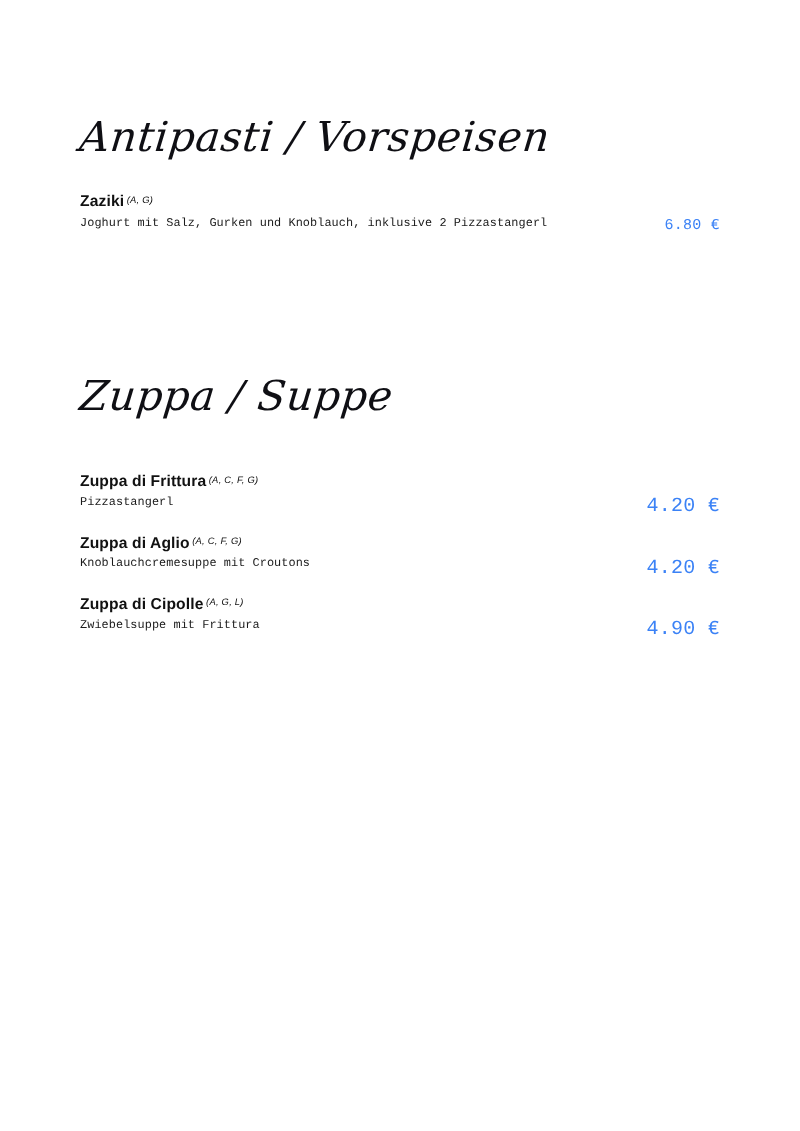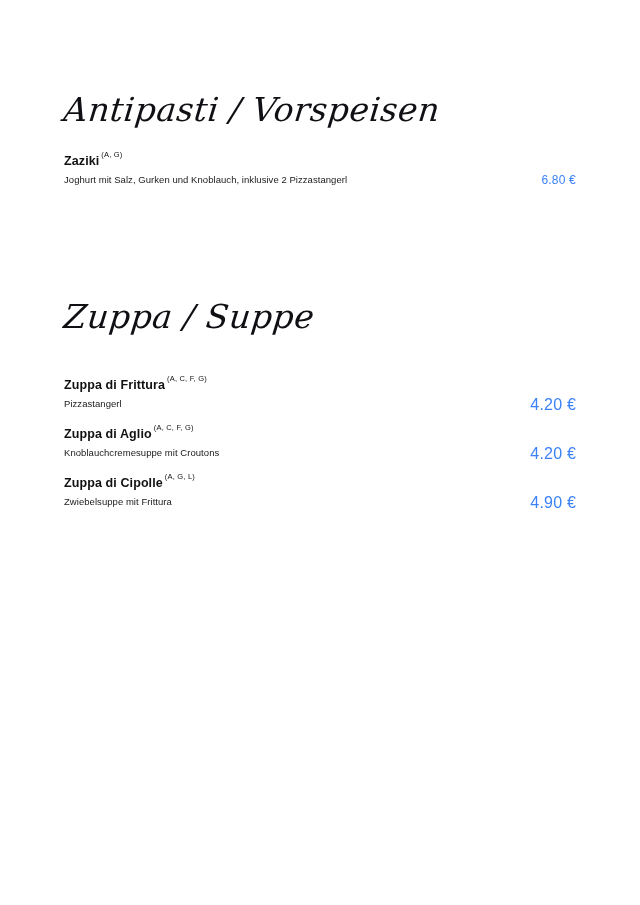--- a/index.html
+++ b/index.html
@@ -37,42 +37,44 @@
   }
   .section-items {
     margin-top: 22px;
   }
   .menu-item {
     position: relative;
     margin-bottom: 12px;
   }
   .item-title-row {
     display: flex;
-    align-items: flex-start;
+    align-items: flex-end;
   }
   .item-name {
     font-size: 12.5px;
     font-weight: bold;
     color: #111111;
     letter-spacing: 0.1px;
   }
   .item-allergens {
     font-size: 7.5px;
     font-weight: normal;
     color: #111111;
     margin-left: 2px;
     position: relative;
     top: -4px;
     letter-spacing: 0.2px;
+    font-style: italic;
   }
   .item-desc-row {
     display: flex;
-    align-items: center;
+    align-items: flex-start;
     justify-content: space-between;
     margin-top: 3px;
+    font-family: Liberation Mono, monospace;
   }
   .item-desc {
     font-size: 9.5px;
     color: #1a1a1a;
     letter-spacing: 0.05px;
     line-height: 1.3;
   }
   .item-price {
     font-size: 11.5px;
     color: #3b82f6;

